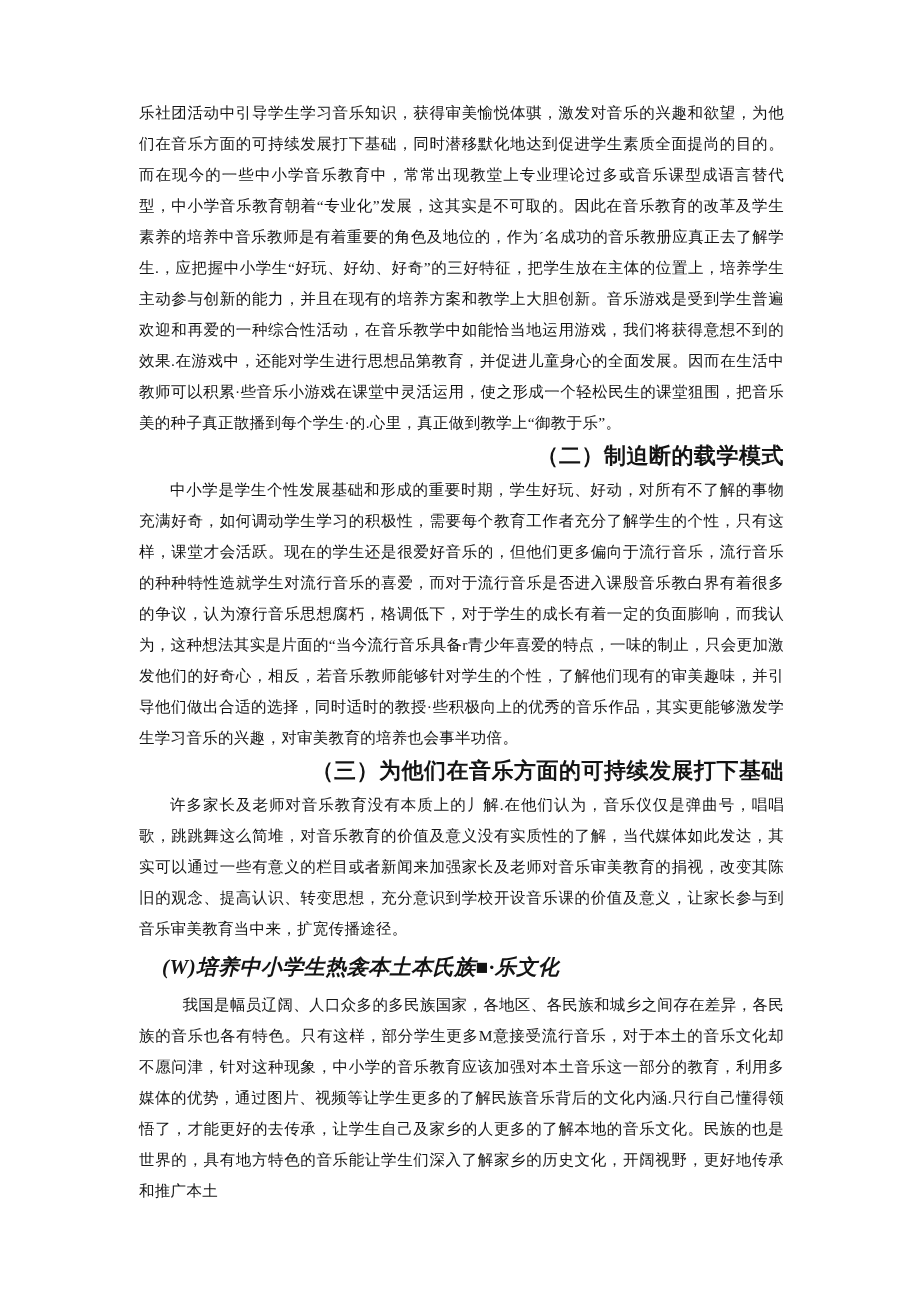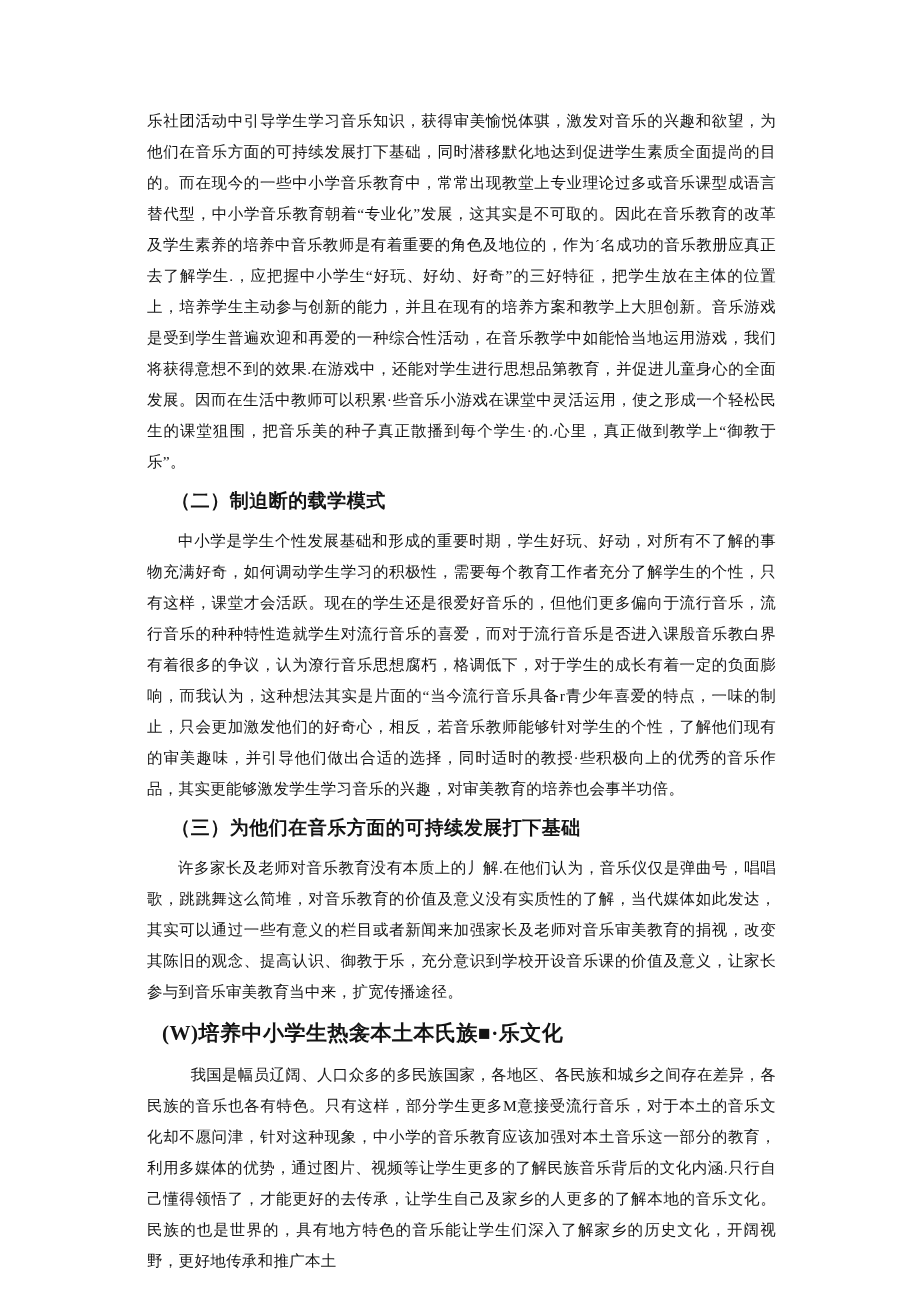--- a/index.html
+++ b/index.html
@@ -16,58 +16,59 @@
     font-family: "Liberation Serif", serif;
   }
   .content {
     position: absolute;
     left: 139px;
     top: 97px;
     width: 645px;
     color: #141414;
   }
   .para {
-    margin: 8px;
+    margin: 0;
     font-size: 15.5px;
     line-height: 31px;
     text-align: justify;
     letter-spacing: 0.3px;
   }
   .indent {
     text-indent: 2em;
     font-family: Liberation Serif, serif;
   }
   .indent-deep {
     text-indent: 2.8em;
   }
   .heading {
     margin: 2px 0;
-    font-size: 19px;
+    font-size: 22px;
     font-weight: bold;
     line-height: 32px;
     text-indent: 1.7em;
-    text-align: left;
+    text-align: right;
     letter-spacing: 0.5px;
   }
   .heading-large {
     margin: 5px 0 4px 0;
     font-size: 21px;
     font-weight: bold;
     line-height: 36px;
     text-indent: 1.1em;
     text-align: left;
     letter-spacing: 0.5px;
+    font-style: italic;
   }
 </style>
 </head>
 <body>
 
 <div class="page">
   <div class="content" id="content">
       <p class="para">乐社团活动中引导学生学习音乐知识，获得审美愉悦体骐，激发对音乐的兴趣和欲望，为他们在音乐方面的可持续发展打下基础，同时潜移默化地达到促进学生素质全面提尚的目的。而在现今的一些中小学音乐教育中，常常出现教堂上专业理论过多或音乐课型成语言替代型，中小学音乐教育朝着“专业化”发展，这其实是不可取的。因此在音乐教育的改革及学生素养的培养中音乐教师是有着重要的角色及地位的，作为´名成功的音乐教册应真正去了解学生.，应把握中小学生“好玩、好幼、好奇”的三好特征，把学生放在主体的位置上，培养学生主动参与创新的能力，并且在现有的培养方案和教学上大胆创新。音乐游戏是受到学生普遍欢迎和再爱的一种综合性活动，在音乐教学中如能恰当地运用游戏，我们将获得意想不到的效果.在游戏中，还能对学生进行思想品第教育，并促进儿童身心的全面发展。因而在生活中教师可以积累·些音乐小游戏在课堂中灵活运用，使之形成一个轻松民生的课堂狙围，把音乐美的种子真正散播到每个学生·的.心里，真正做到教学上“御教于乐”。</p>
       <p class="heading">（二）制迫断的载学模式</p>
       <p class="para indent">中小学是学生个性发展基础和形成的重要时期，学生好玩、好动，对所有不了解的事物充满好奇，如何调动学生学习的积极性，需要每个教育工作者充分了解学生的个性，只有这样，课堂才会活跃。现在的学生还是很爱好音乐的，但他们更多偏向于流行音乐，流行音乐的种种特性造就学生对流行音乐的喜爱，而对于流行音乐是否进入课殷音乐教白界有着很多的争议，认为潦行音乐思想腐朽，格调低下，对于学生的成长有着一定的负面膨响，而我认为，这种想法其实是片面的“当今流行音乐具备r青少年喜爱的特点，一味的制止，只会更加激发他们的好奇心，相反，若音乐教师能够针对学生的个性，了解他们现有的审美趣味，并引导他们做出合适的选择，同时适时的教授·些积极向上的优秀的音乐作品，其实更能够激发学生学习音乐的兴趣，对审美教育的培养也会事半功倍。</p>
       <p class="heading">（三）为他们在音乐方面的可持续发展打下基础</p>
-      <p class="para indent">许多家长及老师对音乐教育没有本质上的丿解.在他们认为，音乐仪仅是弹曲号，唱唱歌，跳跳舞这么简堆，对音乐教育的价值及意义没有实质性的了解，当代媒体如此发达，其实可以通过一些有意义的栏目或者新闻来加强家长及老师对音乐审美教育的捐视，改变其陈旧的观念、提高认识、御教于乐，充分意识到学校开设音乐课的价值及意义，让家长参与到音乐审美教育当中来，扩宽传播途径。</p>
+      <p class="para indent">许多家长及老师对音乐教育没有本质上的丿解.在他们认为，音乐仪仅是弹曲号，唱唱歌，跳跳舞这么简堆，对音乐教育的价值及意义没有实质性的了解，当代媒体如此发达，其实可以通过一些有意义的栏目或者新闻来加强家长及老师对音乐审美教育的捐视，改变其陈旧的观念、提高认识、转变思想，充分意识到学校开设音乐课的价值及意义，让家长参与到音乐审美教育当中来，扩宽传播途径。</p>
       <p class="heading-large">(W)培养中小学生热衾本土本氏族■·乐文化</p>
       <p class="para indent-deep">我国是幅员辽阔、人口众多的多民族国家，各地区、各民族和城乡之间存在差异，各民族的音乐也各有特色。只有这样，部分学生更多M意接受流行音乐，对于本土的音乐文化却不愿问津，针对这种现象，中小学的音乐教育应该加强对本土音乐这一部分的教育，利用多媒体的优势，通过图片、视频等让学生更多的了解民族音乐背后的文化内涵.只行自己懂得领悟了，才能更好的去传承，让学生自己及家乡的人更多的了解本地的音乐文化。民族的也是世界的，具有地方特色的音乐能让学生们深入了解家乡的历史文化，开阔视野，更好地传承和推广本土</p>
     </div>
 </div>
 
 </body></html>

